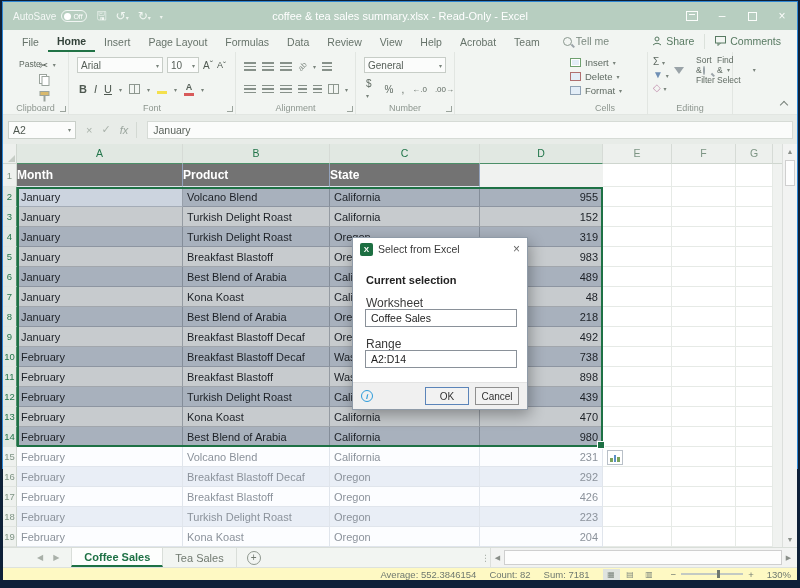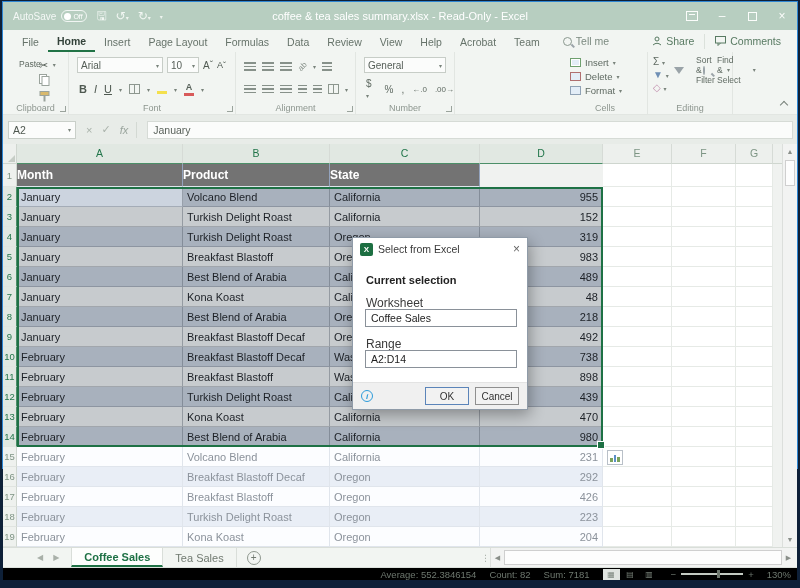--- a/index.html
+++ b/index.html
@@ -108,21 +108,21 @@
   .snav{display:flex;align-items:center;gap:10px;padding:0 12px 0 34px;color:#a9b0a9;font-size:8px;}
   .stab{display:flex;align-items:center;justify-content:center;padding:0 12px;color:#717a71;border-right:1px solid #d9ded9;}
   .stab.active{background:#fdfefd;color:#1e7145;font-weight:bold;border-bottom:2px solid #1e7145;border-left:1px solid #d9ded9;}
   .addsheet{width:14px;height:14px;border:1px solid #8f988f;border-radius:50%;color:#6f786f;font-size:10px;line-height:12px;text-align:center;align-self:center;margin-left:10px;}
   .hscr-sep{align-self:center;color:#aab2aa;font-size:9px;margin-left:auto;}
   .hscroll{width:305px;display:flex;align-items:stretch;background:#f2f3f2;border-left:1px solid #dcdfdc;margin-right:2px;}
   .hscroll .arr{width:13px;display:flex;align-items:center;justify-content:center;font-size:7px;color:#8a8f8a;}
   .hthumb{flex:1;margin:2px 0;background:#fdfdfd;border:1px solid #cfcfcf;}
 
   
-  .statusbar{position:absolute;left:0;top:565px;width:100%;height:13px;background:#000000;border-top:1px solid #dde2dd;display:flex;align-items:center;justify-content:flex-end;gap:13px;padding-right:6px;font-size:9.5px;color:#6e786f;}
+  .statusbar{position:absolute;left:0;top:565px;width:100%;height:13px;background:#fef9c3;border-top:1px solid #dde2dd;display:flex;align-items:center;justify-content:flex-end;gap:13px;padding-right:6px;font-size:9.5px;color:#6e786f;}
   .viewicons{display:flex;gap:2px;}
   .vic{width:17px;height:11px;display:flex;align-items:center;justify-content:center;font-size:8px;color:#7a847b;}
   .vic.on{background:#dfe3df;}
   .zoomslider{display:flex;align-items:center;gap:5px;}
   .ztrack{width:62px;height:2px;background:#c3cac3;position:relative;}
   .zthumb{position:absolute;left:58%;top:-3px;width:3px;height:8px;background:#6f786f;}
 
   
   .dialog{position:absolute;left:352px;top:237px;width:176px;height:173px;background:#fff;border:1px solid #8f9ba8;box-shadow:2px 5px 14px rgba(0,0,0,.32);z-index:100;}
   .dtitle{height:22px;display:flex;align-items:center;gap:5px;padding:0 7px;}

